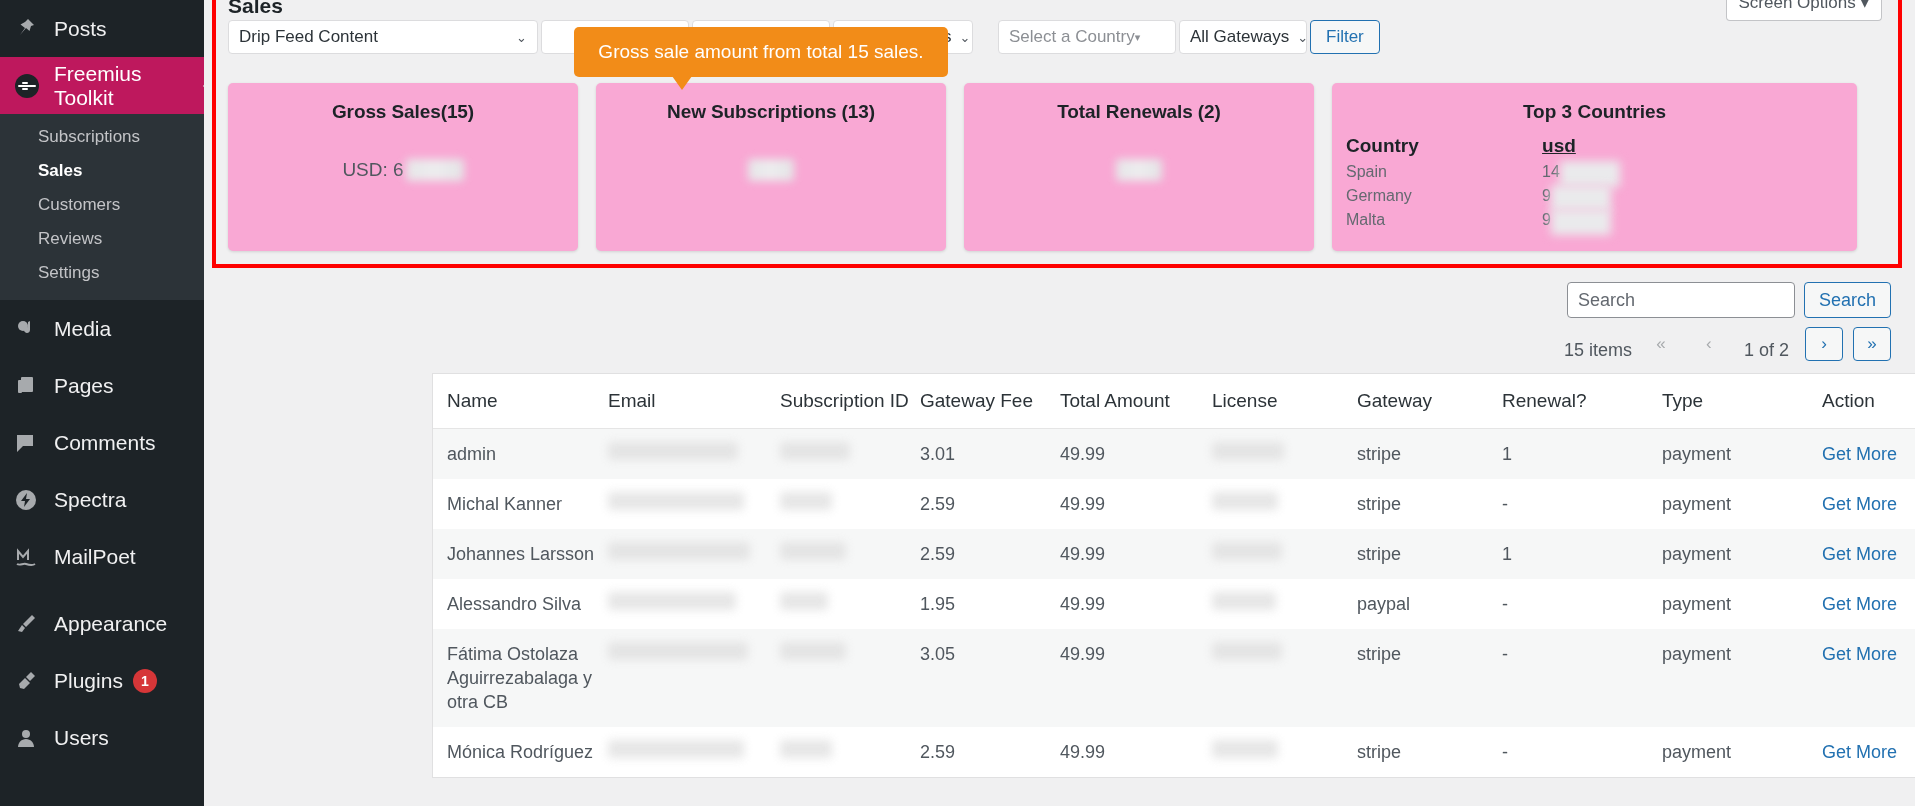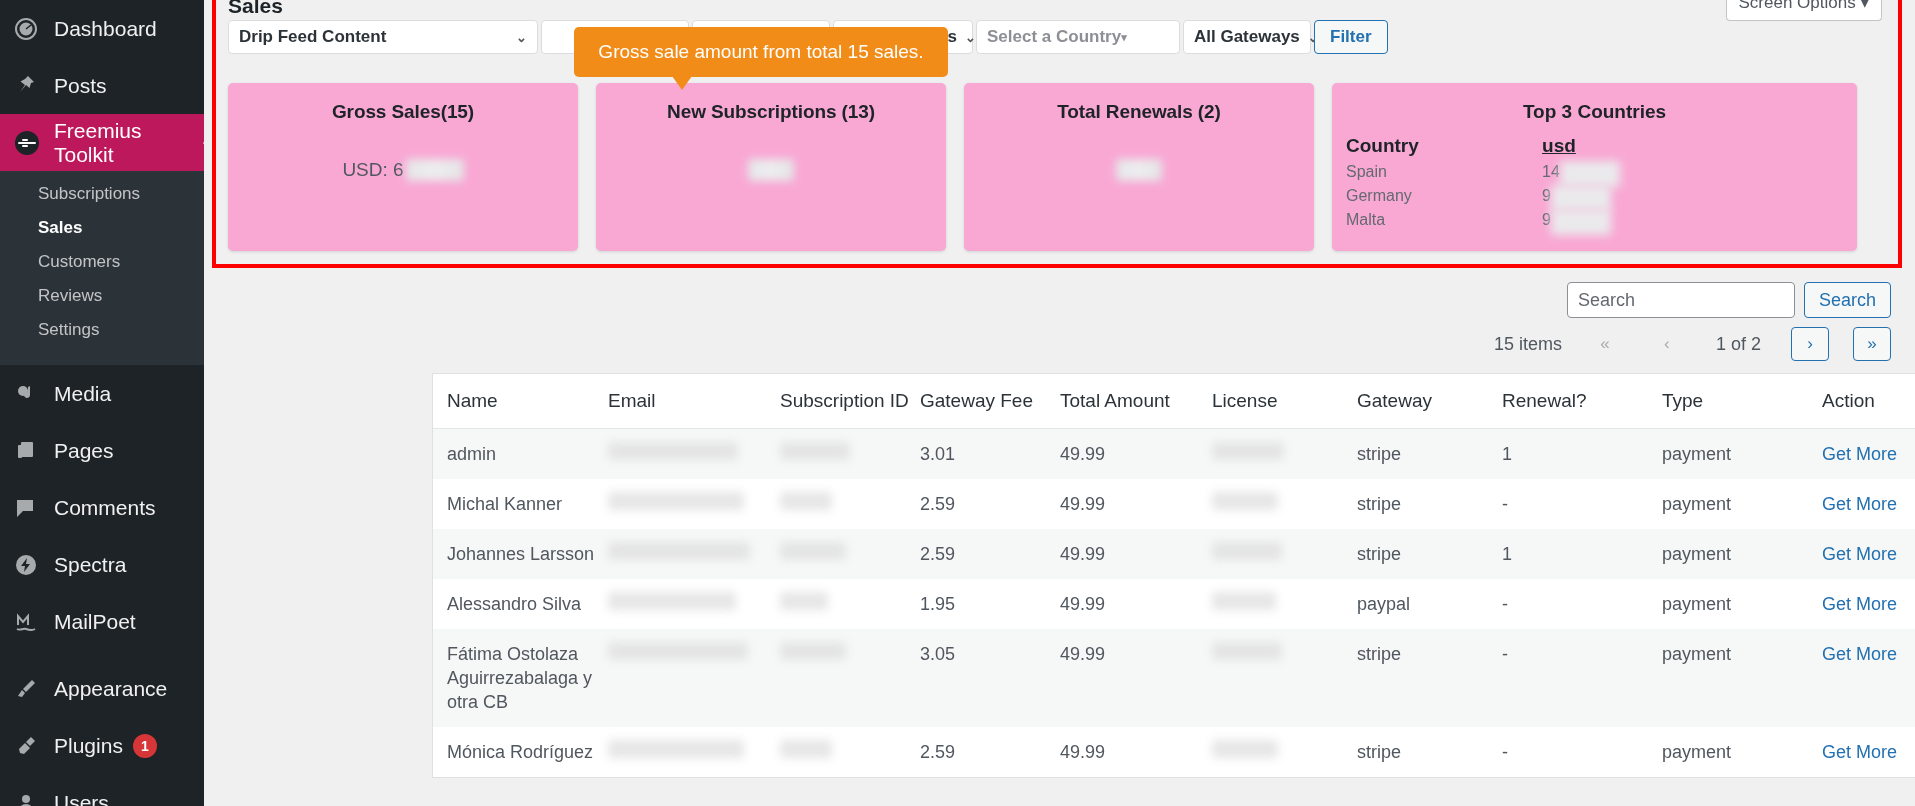--- a/index.html
+++ b/index.html
@@ -39,21 +39,21 @@
     background: #be185d; color: #fff; font-weight: 400;
   }
   .menu-item.current .micon { color: #fff; }
   .menu-item.current::after {
     content: ""; position: absolute; right: -8px; top: 50%;
     margin-top: -9px;
     border-top: 9px solid transparent;
     border-bottom: 9px solid transparent;
     border-right: 9px solid #f0f0f1;
   }
-  .submenu { background: #2c3338; padding: 6px 0 18px 0; }
+  .submenu { background: #2c3338; padding: 6px 0 10px 0; }
   .submenu .sub-item {
     display: block;
     font-size: 17px;
     color: #c3c4c7;
     padding: 6px 0 6px 38px;
     line-height: 22px;
   }
   .submenu .sub-item.current { color: #fff; font-weight: bold; }
   .menu-sep { height: 10px; }
   .badge-count {
@@ -101,38 +101,37 @@
     position: absolute; left: 24px; top: -6px;
     font-size: 21px; font-weight: bold; color: #1d2327;
     z-index: 30;
   }
 
   
   #filter-bar {
     position: absolute; left: 24px; top: 20px;
     display: flex; align-items: center; gap: 3px;
     z-index: 20;
-    font-weight: bold;
   }
   .ctl {
     height: 34px;
     background: #fff;
     border: 1px solid #dcdcde;
     border-radius: 4px;
     font-size: 17px;
     color: #2c3338;
     display: flex; align-items: center;
     padding: 0 10px;
     white-space: nowrap;
   }
   .sel-wide { width: 310px; justify-content: space-between; }
   .sel-mid  { width: 148px; justify-content: space-between; }
   .sel-status { width: 138px; justify-content: space-between; }
   .sel-pay  { width: 140px; justify-content: space-between; }
-  .sel-country { width: 204px; color: #8c8f94; }
+  .sel-country { width: 178px; color: #8c8f94; margin-left: 22px; }
   .sel-gw   { width: 128px; justify-content: space-between; }
   .caret { font-size: 13px; color: #50575e; margin-left: 8px; }
   .caret-sm { font-size: 11px; color: #8c8f94; }
   #filter-btn {
     height: 34px; padding: 0 15px;
     background: #f6f7f7;
     border: 1px solid #2271b1;
     border-radius: 4px;
     color: #2271b1;
     font-size: 17px;
@@ -234,21 +233,21 @@
   #search-btn {
     height: 36px; padding: 0 14px;
     background: #f6f7f7; border: 1px solid #2271b1; border-radius: 4px;
     color: #2271b1; font-size: 18px;
     display: flex; align-items: center;
   }
 
   
   #pagination {
     position: absolute; right: 24px; top: 327px;
-    display: flex; align-items: center; gap: 24px;
+    display: flex; align-items: flex-end; gap: 10px;
     font-size: 18px; color: #50575e;
     z-index: 10;
   }
   .pg-btn {
     width: 38px; height: 34px;
     display: flex; align-items: center; justify-content: center;
     border-radius: 4px; font-size: 17px;
   }
   .pg-btn.disabled { background: #f0f0f1; color: #a7aaad; border: 1px solid transparent; }
   .pg-btn.active { background: #f6f7f7; border: 1px solid #2271b1; color: #2271b1; }
@@ -296,30 +295,20 @@
     opacity: .75;
   }
 </style>
 </head>
 <body>
 
 <div id="app">
 
   <div id="sidebar">
 
-    <div class="menu-item">
-      <span class="micon">
-        <svg class="ic" width="24" height="24" viewBox="0 0 24 24" fill="currentColor">
-            <circle cx="12" cy="12" r="10" fill="none" stroke="currentColor" stroke-width="2"></circle>
-            <circle cx="12" cy="12" r="6.5"></circle>
-            <path d="M12 12l5-4" stroke="#1d2327" stroke-width="1.6" fill="none"></path>
-          </svg>
-      </span>
-      <span class="mlabel">Dashboard</span>
-    </div>
 
     <div class="menu-item">
       <span class="micon">
         <svg class="ic" width="24" height="24" viewBox="0 0 24 24" fill="currentColor">
             <path d="M14 2l6 6-3 1-1.5 5L12 11l-6 7 5-7-4.5-3.5L11 5z"></path>
           </svg>
       </span>
       <span class="mlabel">Posts</span>
     </div>
 

